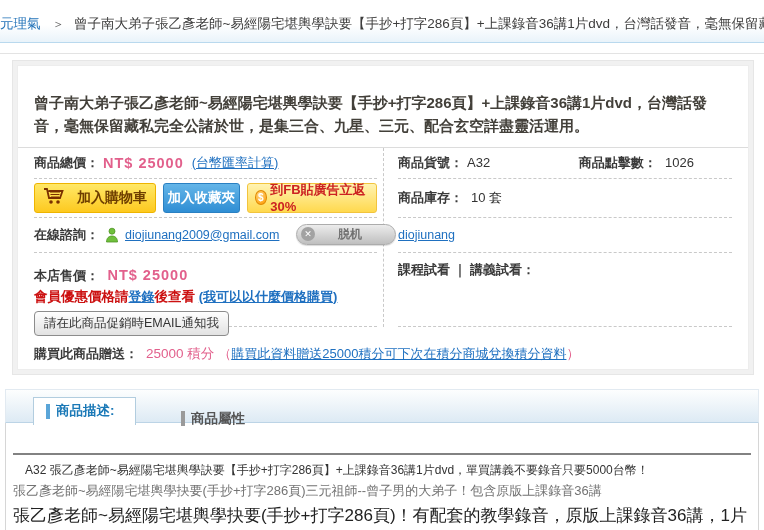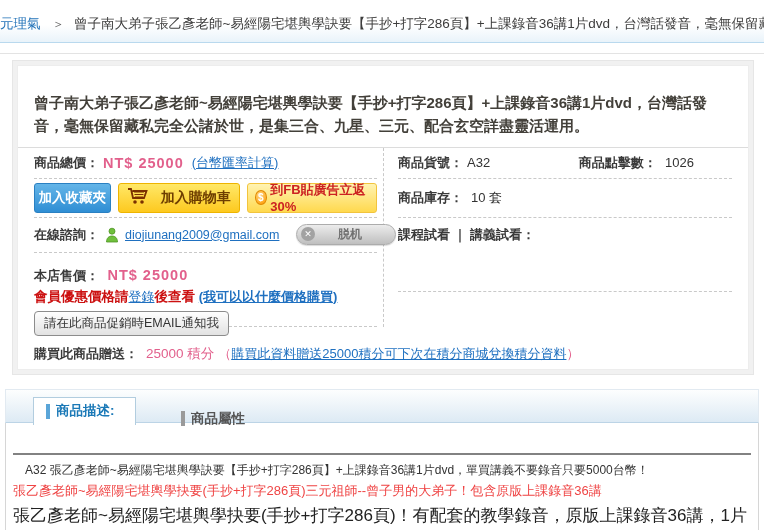--- a/index.html
+++ b/index.html
@@ -99,21 +99,21 @@
     align-items: center; cursor: pointer; }
   .tab-idle .tab-text { color: #555; font-weight: bold; font-size: 13.5px; }
   .tab-marker { width: 4px; height: 15px; margin-right: 6px; }
   .marker-blue { background: #5aa5d8; }
   .marker-gray { background: #9a9a9a; }
 
   .content-box { border: 1px solid #d6d6d6; border-top: none; background: #fff;
     height: 146px; overflow: hidden; padding: 0 5px; }
   .desc-rule { margin: 30px 2px 0 2px; border-top: 2px solid #828282; }
   .desc-p1 { font-size: 12px; color: #333; margin: 7px 0 3px 14px; white-space: nowrap; }
-  .desc-p2 { font-size: 13px; color: #ef4444; margin: 2px 0 5px 2px; white-space: nowrap; }
+  .desc-p2 { font-size: 13px; color: #737373; margin: 2px 0 5px 2px; white-space: nowrap; }
   .desc-big { font-size: 17px; color: #222; margin: 1px 0 1px 2px; line-height: 1.25; }
 </style>
 </head>
 <body>
 
 <div class="crumb-bar">
   <span class="crumb-link">元理氣</span>
   <span class="crumb-sep">＞</span>
   <span class="crumb-cur">曾子南大弟子張乙彥老師~易經陽宅堪輿學訣要【手抄+打字286頁】+上課錄音36講1片dvd，台灣話發音，毫無保留藏私完全公諸</span>
 </div>
@@ -128,34 +128,34 @@
     <div class="cols">
 
       <div class="col-left">
         <div class="row h30">
           <span class="lbl">商品總價：</span>
           <span class="price">NT$ 25000</span>
           <span class="blue-link" style="margin-left:8px">(台幣匯率計算)</span>
         </div>
 
         <div class="row h38 btn-row">
-          <span class="btn btn-fav">
-            <span>加入收藏夾</span>
-          </span>
           <span class="btn btn-cart">
             <span class="icon">
               <svg width="22" height="18" viewBox="0 0 22 18">
                 <path d="M1 2 h3 l2 9 h11 l2.5-7 H5.5" fill="none" stroke="#7a3000" stroke-width="1.8"></path>
                 <path d="M7 5h10 M7.5 7.5h9 M8 10h8" stroke="#7a3000" stroke-width="1"></path>
                 <circle cx="8" cy="15" r="1.8" fill="#7a3000"></circle>
                 <circle cx="15" cy="15" r="1.8" fill="#7a3000"></circle>
               </svg>
             </span>
             <span>加入購物車</span>
           </span>
+          <span class="btn btn-fav">
+            <span>加入收藏夾</span>
+          </span>
           <span class="btn btn-fb">
             <span class="coin">$</span>
             <span>到FB貼廣告立返30%</span>
           </span>
         </div>
 
         <div class="row h34 consult-row">
           <span class="lbl">在線諮詢：</span>
           <span class="person-icon">
             <svg width="16" height="16" viewBox="0 0 16 16">
@@ -170,40 +170,43 @@
           </span>
         </div>
 
         <div class="row h74 top-align">
           <span class="shop-block">
             <span class="shop-line" style="display:block">
               <span class="lbl">本店售價：</span>
               <span class="price">NT$ 25000</span>
             </span>
             <span class="member-line" style="display:block">
-              <span class="member-red">會員優惠價格請</span><span class="blue-link" style="font-weight:normal">登錄</span><span class="member-red">後查看</span>
+              <span class="member-red">會員優惠價格請</span><span class="blue-link" style="font-weight:bold">登錄</span><span class="member-red">後查看</span>
               <span class="blue-link">(我可以以什麼價格購買)</span>
             </span>
             <button class="email-btn">請在此商品促銷時EMAIL通知我</button>
           </span>
         </div>
       </div>
 
       <div class="col-right">
         <div class="row h30">
           <span class="lbl">商品貨號：</span>
           <span class="val">A32</span>
           <span class="sku-right">
             <span class="lbl">商品點擊數：</span>
             <span class="val">1026</span>
           </span>
         </div>
         <div class="row h38">
           <span class="lbl">商品庫存：</span>
           <span class="val" style="margin-left:8px">10 套</span>
+        </div>
+        <div class="row h34">
+          <span class="blue-link" style="font-size:12.5px">diojiunang</span>
         </div>
         <div class="row h74 top-align">
           <span class="lbl">課程試看 ｜ 講義試看：</span>
         </div>
       </div>
     </div>
 
     <div class="bonus-row">
       <span class="lbl">購買此商品贈送：</span>
       <span class="bonus-points">25000 積分</span>

